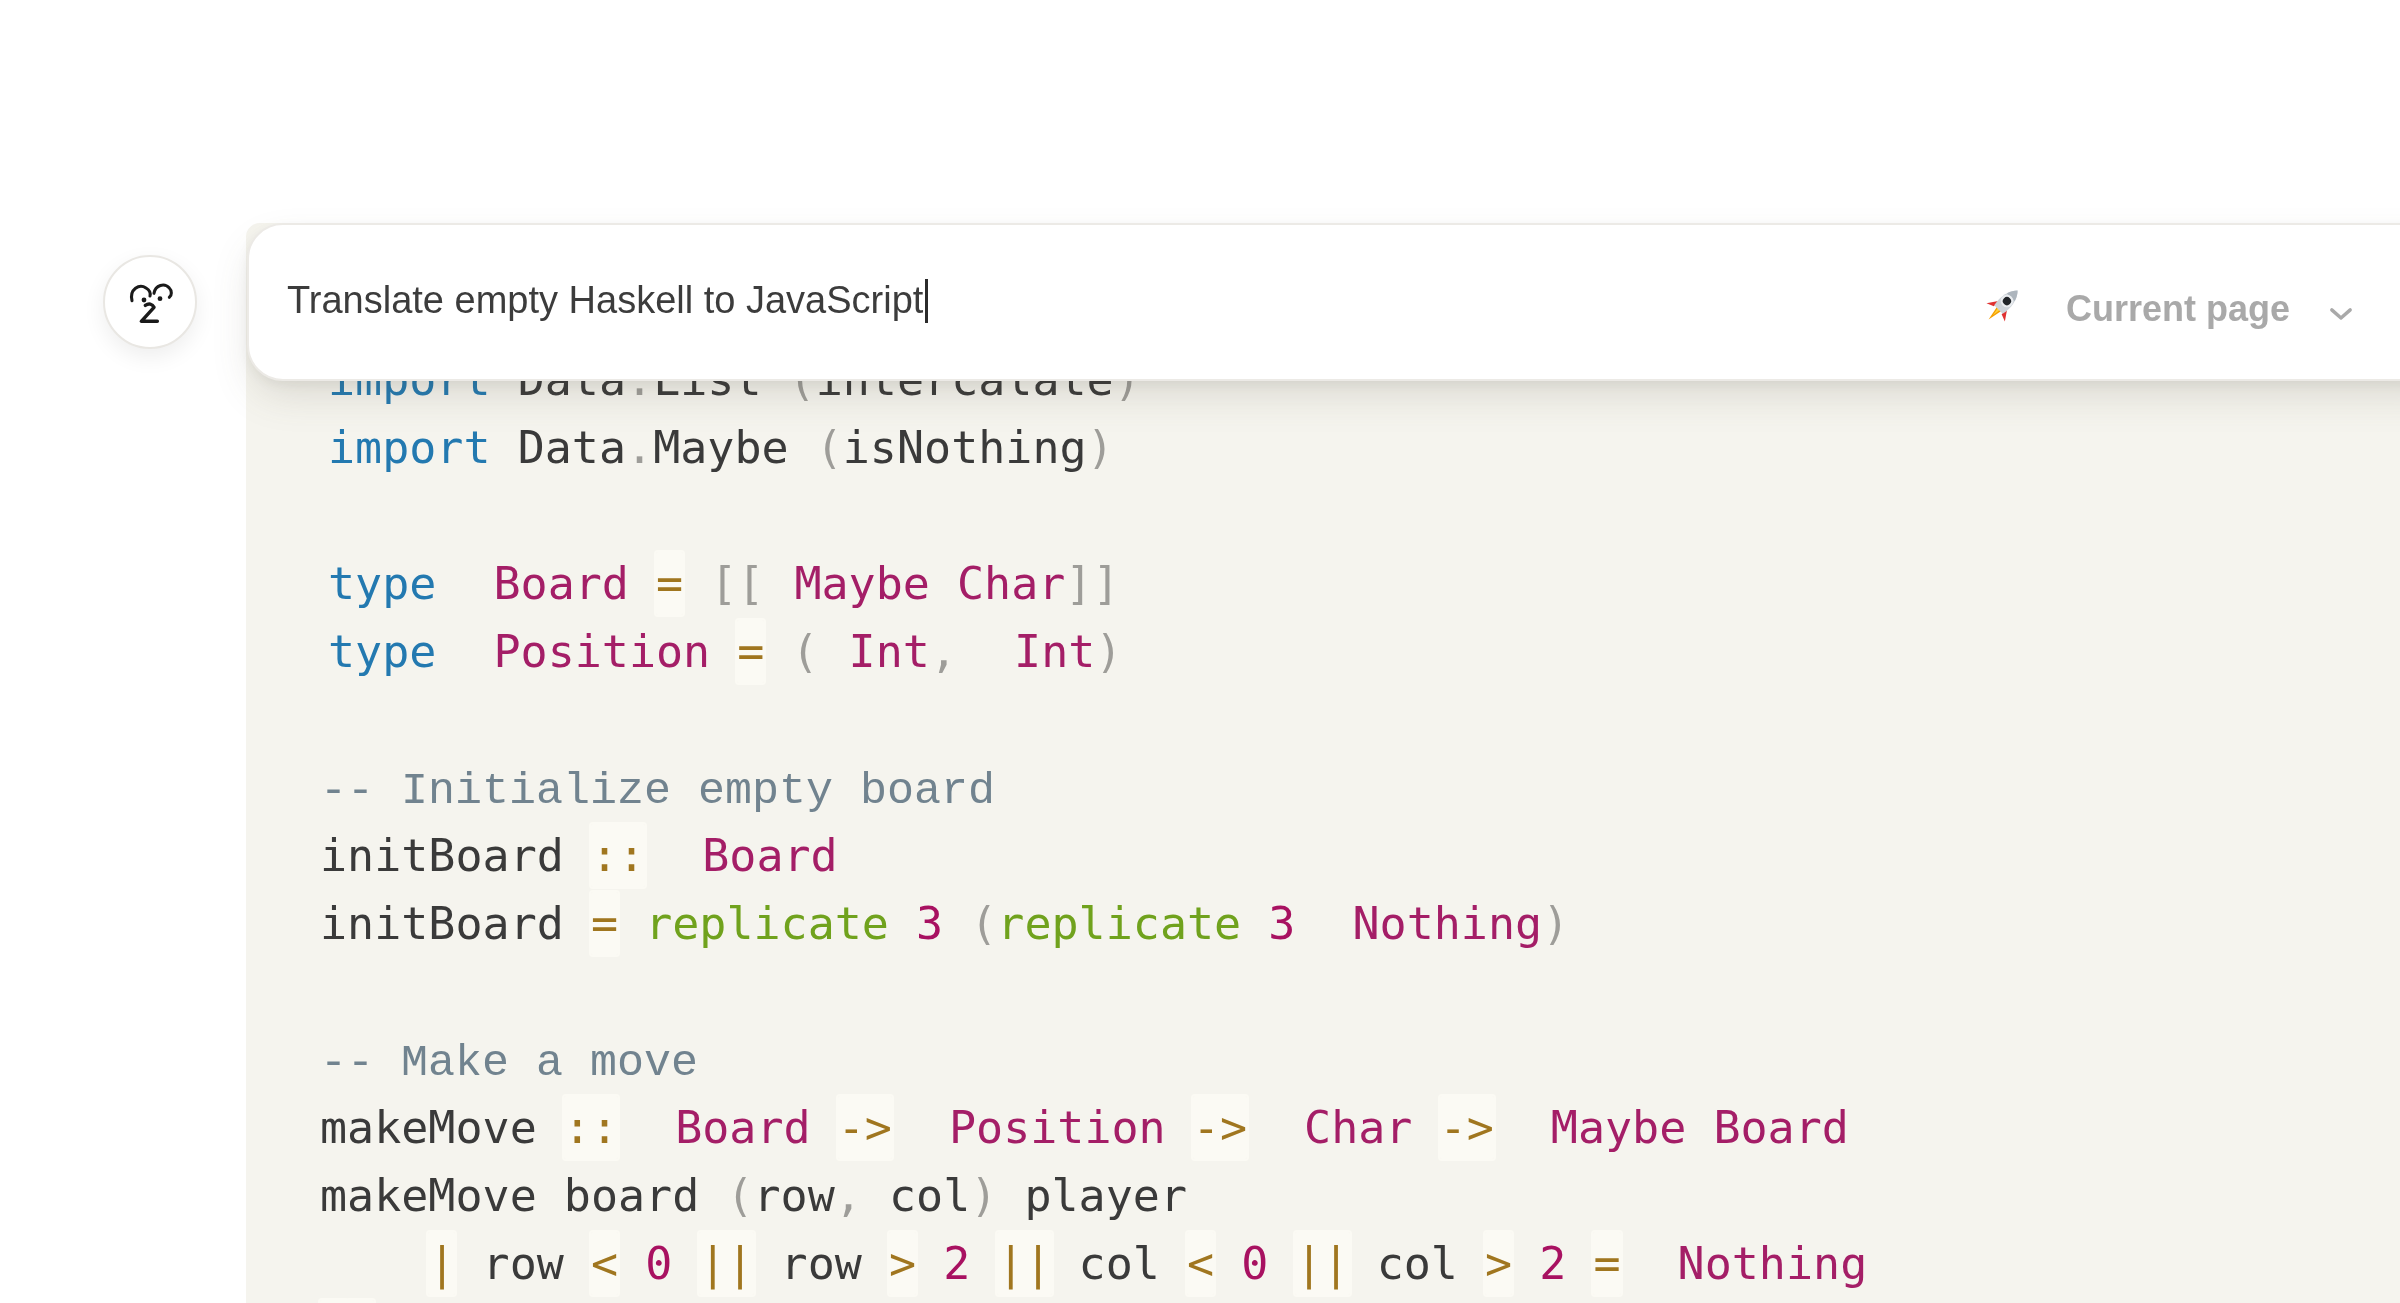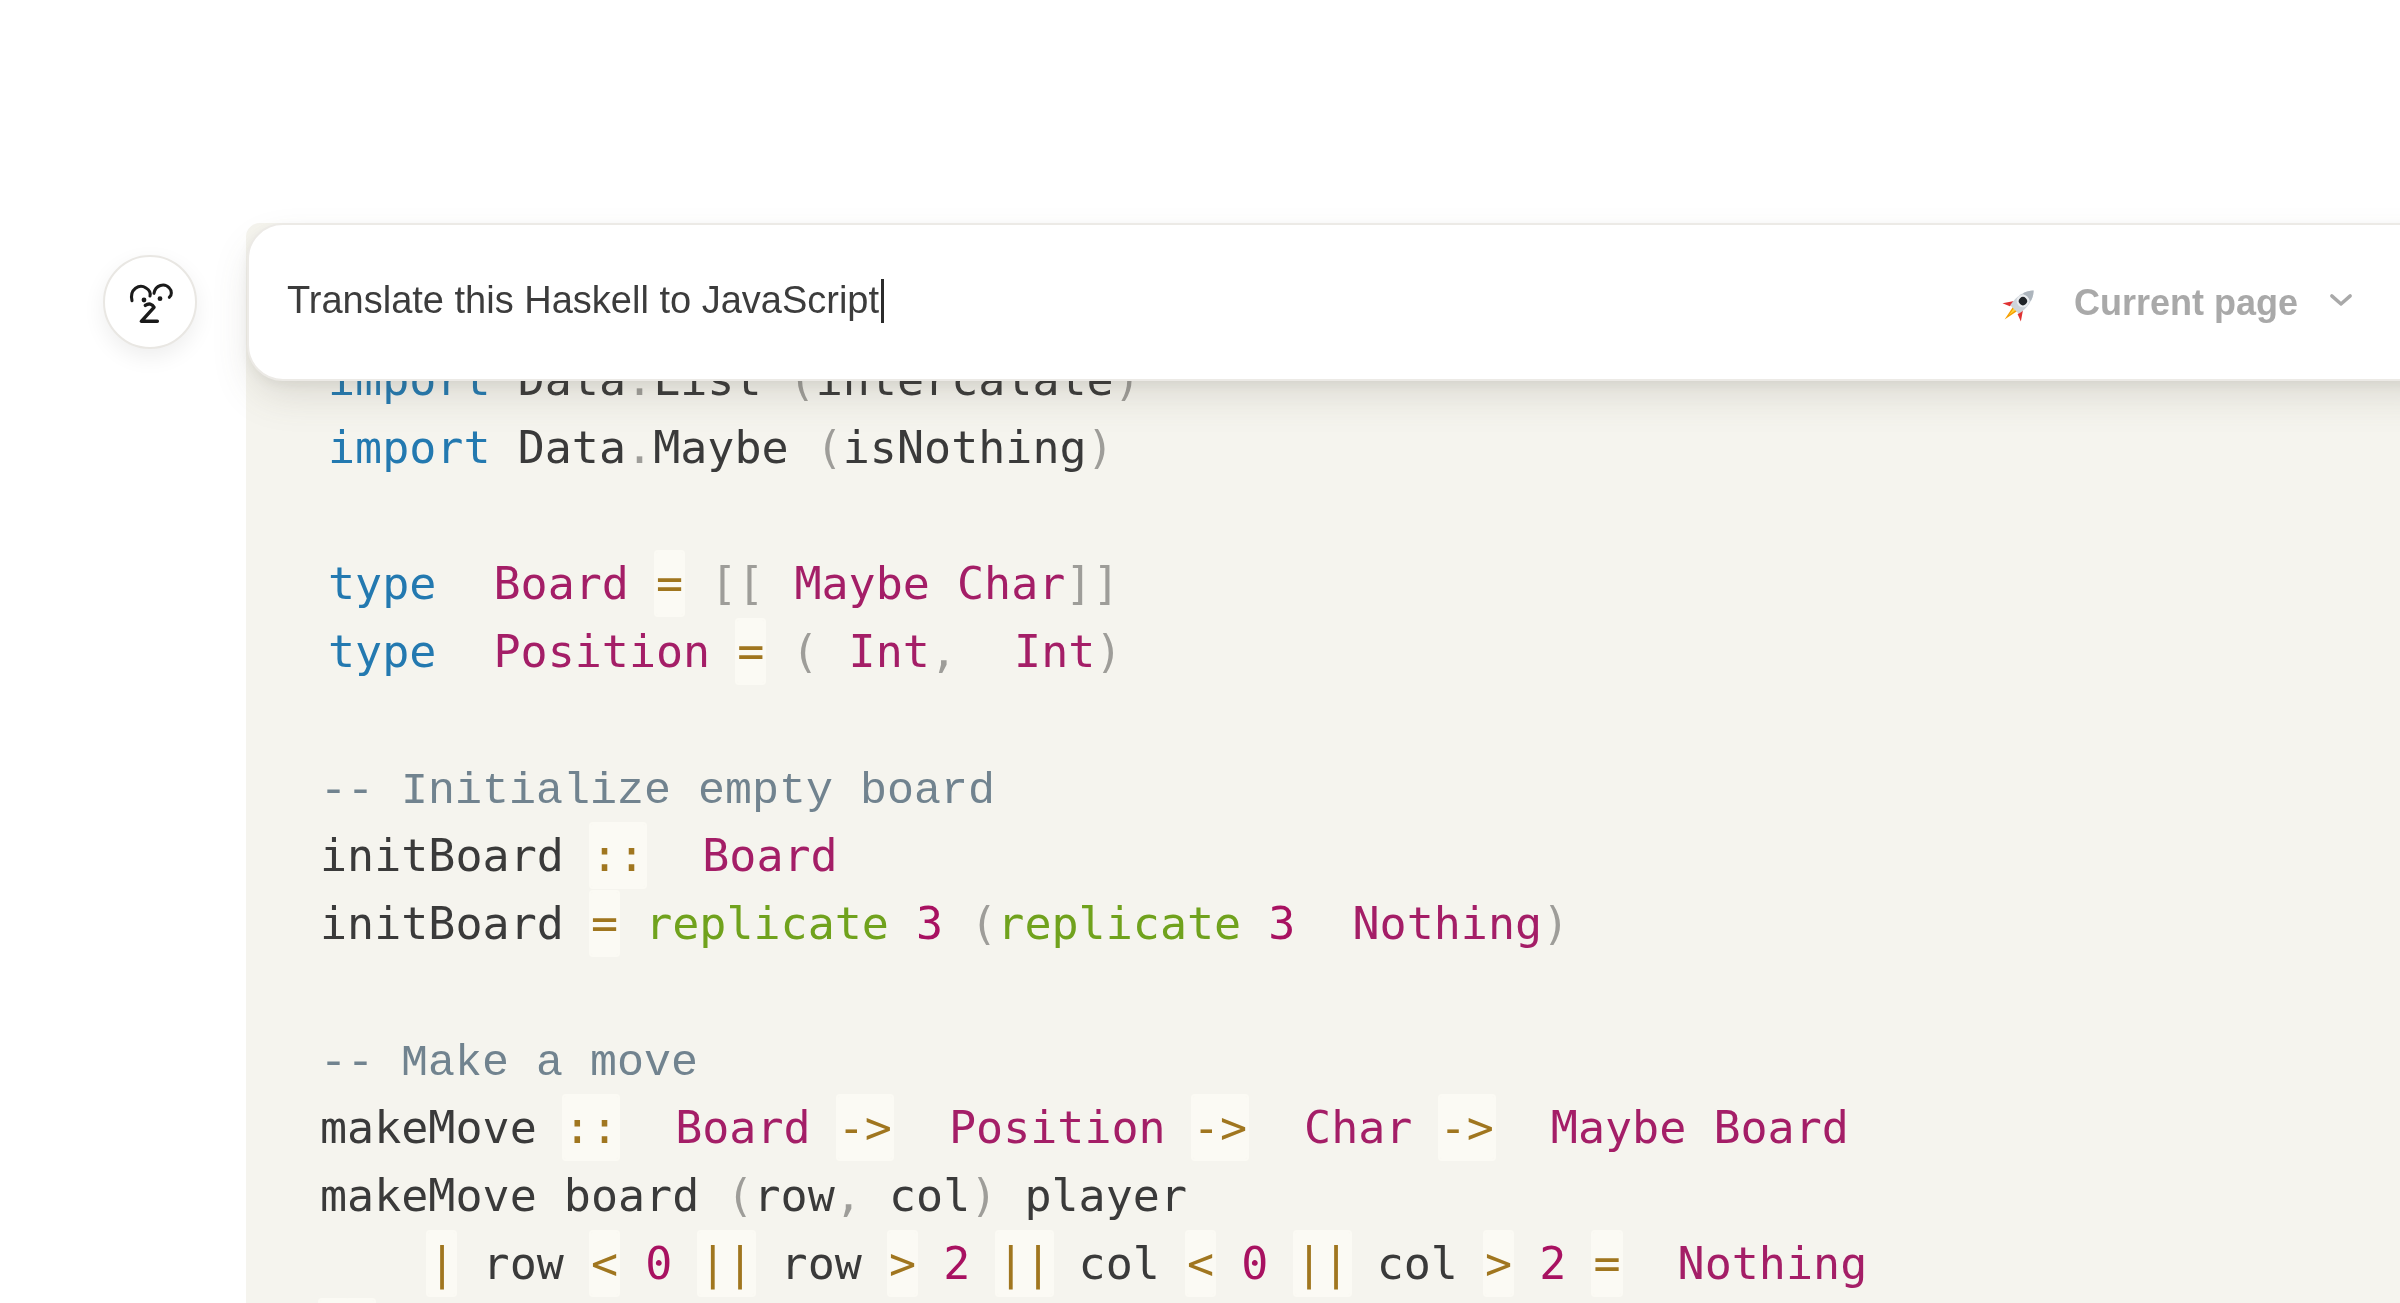--- a/index.html
+++ b/index.html
@@ -75,22 +75,22 @@
   .caret {
     display: inline-block;
     width: 3px; height: 46px;
     background: var(--caret, #2b2b2b);
     vertical-align: middle;
     margin-left: 2px;
     transform: translateY(-2px);
   }
   .context-selector {
     display: flex;
-    align-items: flex-start;
-    gap: 8px;
+    align-items: flex-end;
+    gap: 16px;
     background: none; border: none;
     cursor: pointer;
     padding: 0;
     margin-top: 8px;
   }
   .context-selector .rocket { margin-right: 24px; }
   .context-label {
     font-size: 36px;
     font-weight: 600;
     color: var(--text_muted, #a9a9a9);
@@ -129,21 +129,21 @@
         <path d="M54 35 C56 22 70 19 77 27 C81 31 81 38 77 41" stroke="#1a1a1a" stroke-width="4.6" stroke-linecap="round"></path>
         <circle cx="39" cy="45" r="3.6" fill="#1a1a1a"></circle>
         <circle cx="63" cy="43" r="3.6" fill="#1a1a1a"></circle>
         <path d="M41 53 C46 49.5 51.5 50.5 54 56 L35 77 L59 77" stroke="#1a1a1a" stroke-width="5.2" stroke-linecap="round" stroke-linejoin="round"></path>
       </svg>
     </span>
   </div>
 
   <div class="assistant-bar">
     <div class="input-line" role="textbox">
-      <span>Translate this Haskell to JavaScript</span><span class="caret"></span>
+      <span>Translate empty Haskell to JavaScript</span><span class="caret"></span>
     </div>
     <button class="context-selector">
       <span class="rocket" style="display:inline-flex;">
         <svg width="48" height="48" viewBox="0 0 48 48">
           <g transform="rotate(45 24 24)">
             <path d="M21 28 L24 43 L27 28 Z" fill="#f59f00"></path>
             <path d="M22.6 28 L24 37 L25.4 28 Z" fill="#ffd43b"></path>
             <path d="M18.5 22 L11 33 L18.5 30 Z" fill="#e03131"></path>
             <path d="M29.5 22 L37 33 L29.5 30 Z" fill="#e03131"></path>
             <path d="M24 2 C30 8 32.5 18 30 29 L18 29 C15.5 18 18 8 24 2 Z" fill="#ced4da"></path>

